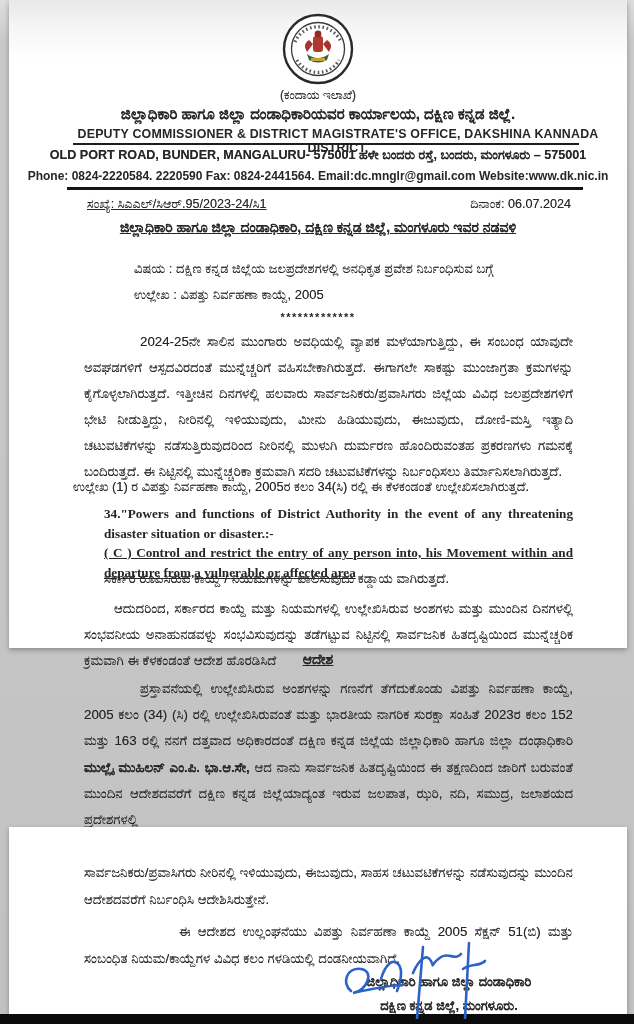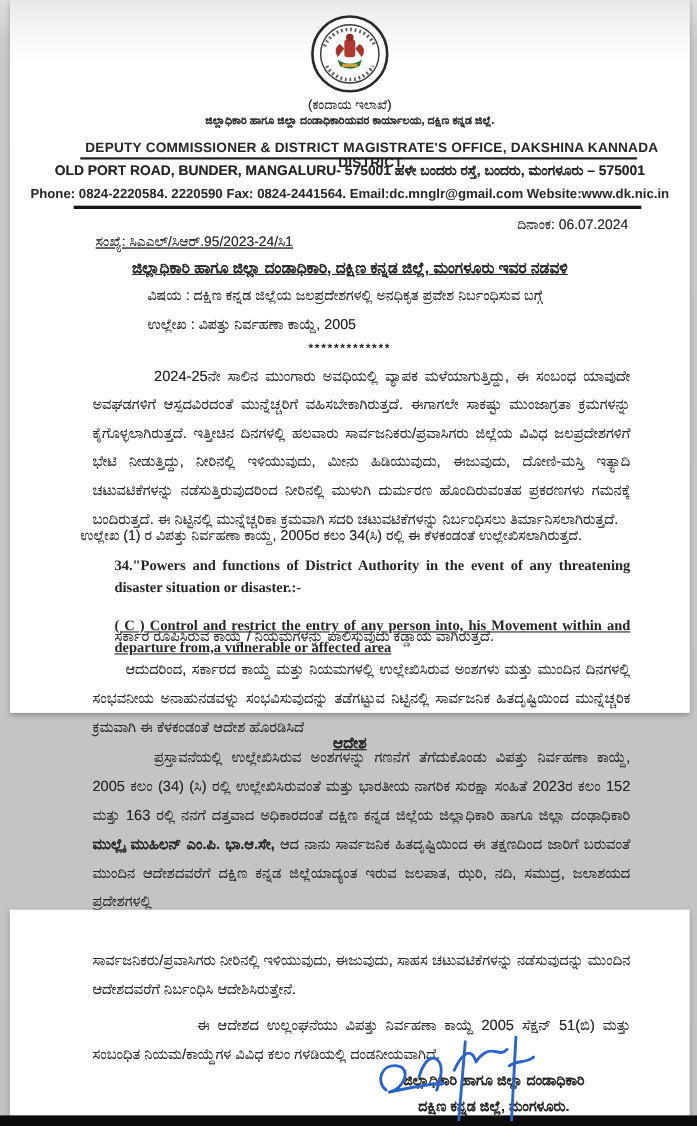--- a/index.html
+++ b/index.html
@@ -12,27 +12,27 @@
   .page {
     position:absolute; left:9px; right:7px; background:#ffffff;
     box-shadow:0 2px 5px rgba(0,0,0,.3);
   }
   #page1 { top:0; height:648px;
     background:linear-gradient(180deg,#e8e8e8 0px,#f5f5f5 26px,#ffffff 60px); }
   #page2 { top:827px; height:234px; }
   .abs { position:absolute; }
   .ctr { left:0; right:0; text-align:center; }
   .b { font-weight:bold; }
-  .u { text-decoration:underline;margin-top:16px; }
+  .u { text-decoration:underline; }
   .kn { text-shadow:0 0 .5px rgba(40,40,40,.55); }
   .just { text-align:justify; }
   
   .emblem-wrap { top:12px; left:0; right:0; text-align:center; }
   .caption { top:88px; font-size:12px; }
-  .office-kn { top:105px; font-size:10px; }
+  .office-kn { top:105px; font-size:15px; }
   .office-en { top:127px; font-size:12.4px; letter-spacing:.2px;padding-left:40px; }
   .rule1 { top:143px; left:64px; right:48px; height:2px; background:#1e1e1e; }
   .addr { top:148px; font-size:12.6px; }
   .contact { top:169px; font-size:12px; }
   .rule2 { top:187px; left:58px; right:44px; height:3px; background:#151515; }
   
   .metarow { top:197px; left:78px; right:56px; display:flex;
     justify-content:space-between; font-size:12.6px; }
   .title { top:219px; font-size:14px; }
   .subject { top:261px; left:125px; right:40px; font-size:13px; }

